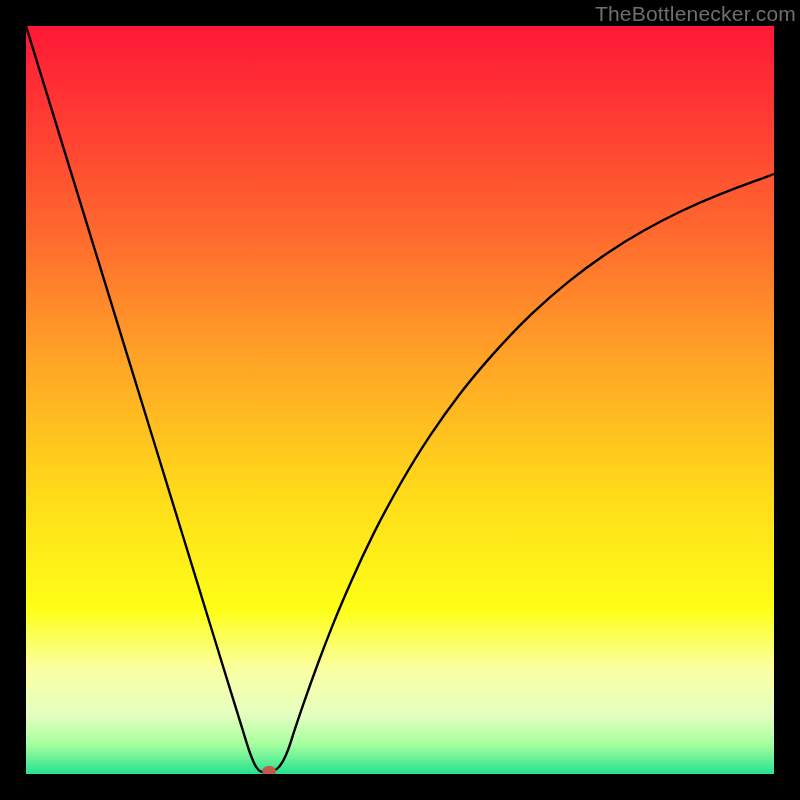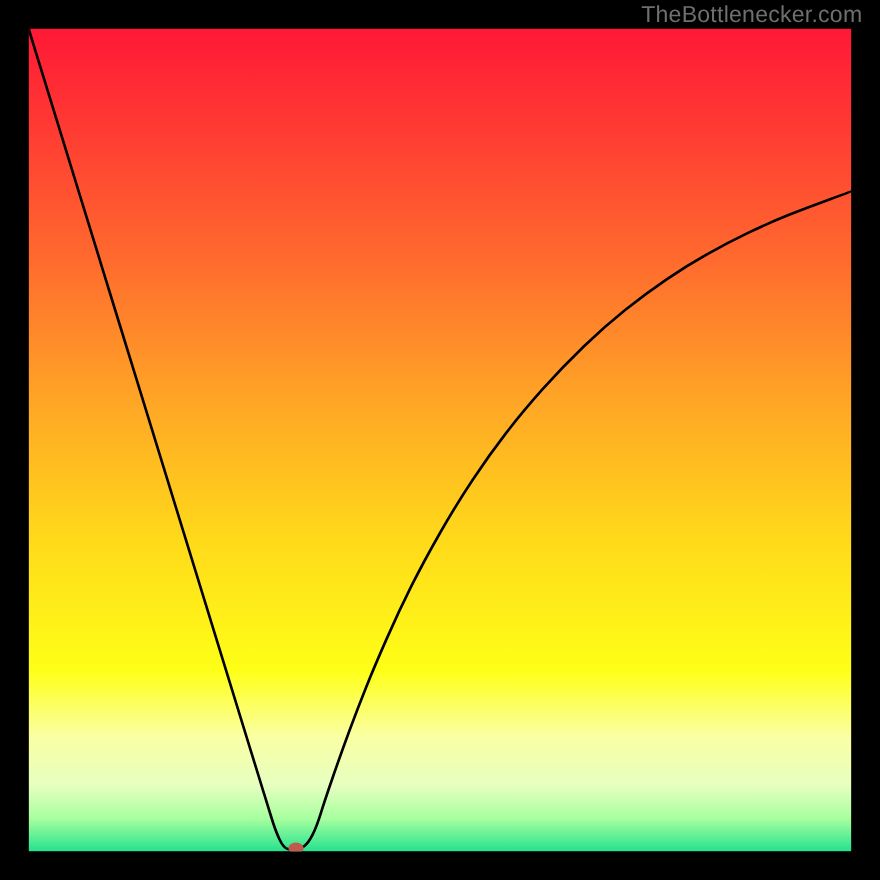--- a/index.html
+++ b/index.html
@@ -22,21 +22,21 @@
   .plot-area {
     position: absolute;
     left: 26px;
     top: 26px;
     width: 748px;
     height: 748px;
   }
   .watermark {
     position: absolute;
     top: 2px;
-    right: 16px;
+    right: 4px;
     color: #6f6f6f;
     font-size: 21px;
     letter-spacing: 0.2px;
     font-weight: 500;
     user-select: none;
   }
   svg { display: block; }
 </style>
 </head>
 <body>

